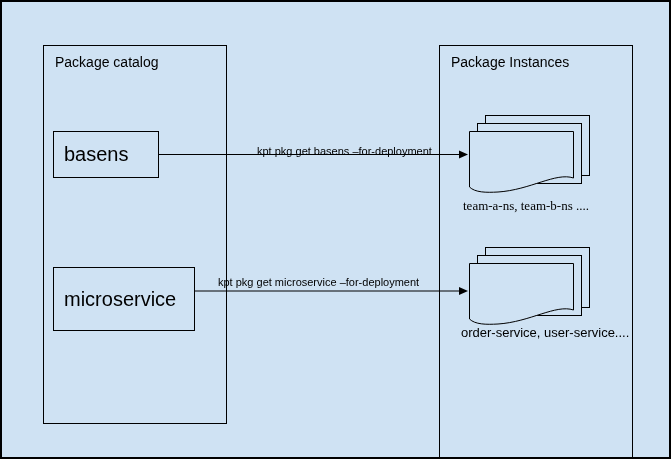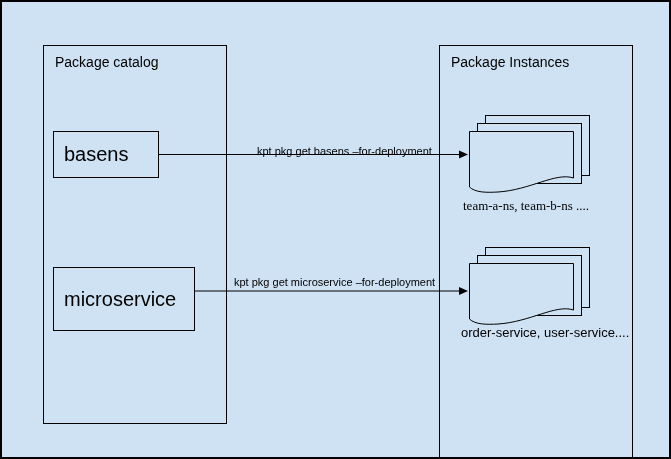--- a/index.html
+++ b/index.html
@@ -42,21 +42,21 @@
   .arrow-layer {
     position: absolute; left: 0; top: 0;
     width: 671px; height: 459px;
     pointer-events: none;
   }
   .arrow-label {
     position: absolute;
     font-size: 11px; line-height: 13px; white-space: nowrap;
   }
   .arrow-label-1 { left: 255px; top: 137px; margin-top: 6px; }
-  .arrow-label-2 { left: 232px; top: 274px; }
+  .arrow-label-2 { left: 216px; top: 274px; }
   .doc-stack { position: absolute; width: 126px; height: 82px; }
   .doc-stack-1 { left: 466px; top: 112px; }
   .doc-stack-2 { left: 466px; top: 244px; }
   .doc-stack svg { display: block; }
   .doc-stack rect, .doc-stack path {
     fill: var(--canvas_bg, #cfe2f3);
     stroke: var(--line, #000);
     stroke-width: 1;
   }
   .stack-caption {

